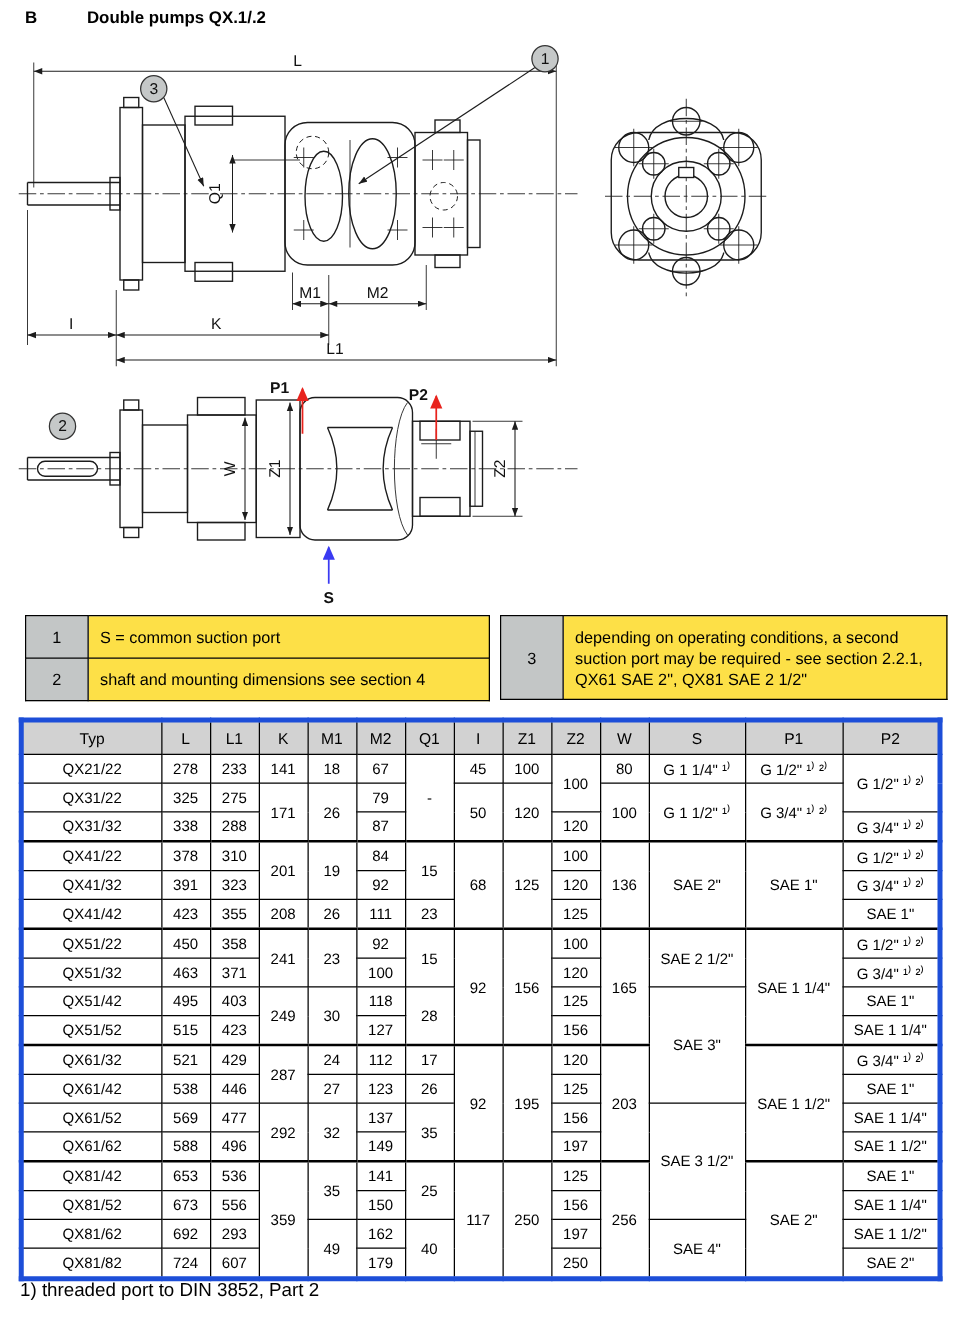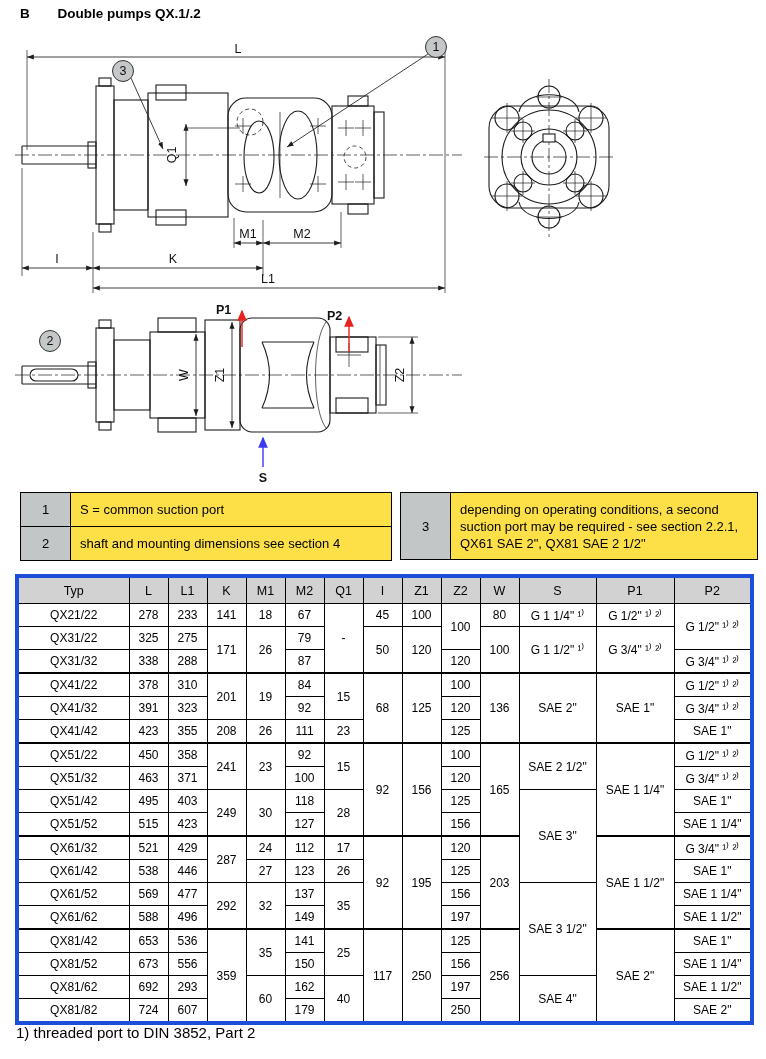--- a/index.html
+++ b/index.html
@@ -4,21 +4,21 @@
 <style>
   html,body{margin:0;padding:0;}
   body{
     width:766px;height:1059px;background:#ffffff;position:relative;
     font-family:"Liberation Sans", sans-serif;color:#000;
   }
   .abs{position:absolute;}
   
   #titlebar{left:20px;top:6px;font-size:13.5px;font-weight:bold;}
   #titlebar span{display:inline-block;}
-  #title-text{margin-left:24px;}
+  #title-text{margin-left:36px;}
   
   #drawsvg{left:0;top:0;pointer-events:none;}
   #drawsvg text{font-family:"Liberation Sans",sans-serif;font-size:12.5px;fill:#111;}
   .ln{stroke:#1c1c1c;stroke-width:1.1;fill:none;}
   .thin{stroke:#1c1c1c;stroke-width:0.7;fill:none;}
   .dim{stroke:#1c1c1c;stroke-width:0.85;fill:none;}
   .cl{stroke:#1c1c1c;stroke-width:0.7;fill:none;stroke-dasharray:14 3 3 3;}
   .dsh{stroke:#1c1c1c;stroke-width:0.8;fill:none;stroke-dasharray:4 3;}
   .badge{fill:#c5c8c8;stroke:#333;stroke-width:1;}
   .badge-t{font-size:11.5px;text-anchor:middle;}
@@ -450,21 +450,21 @@
         <td>673</td>
         <td>556</td>
         <td>150</td>
         <td>156</td>
         <td>SAE 1 1/4"</td>
       </tr>
       <tr>
         <td>QX81/62</td>
         <td>692</td>
         <td>293</td>
-        <td rowspan="2">60</td>
+        <td rowspan="2">49</td>
         <td>162</td>
         <td rowspan="2">40</td>
         <td>197</td>
         <td rowspan="2">SAE 4"</td>
         <td>SAE 1 1/2"</td>
       </tr>
       <tr>
         <td>QX81/82</td>
         <td>724</td>
         <td>607</td>

